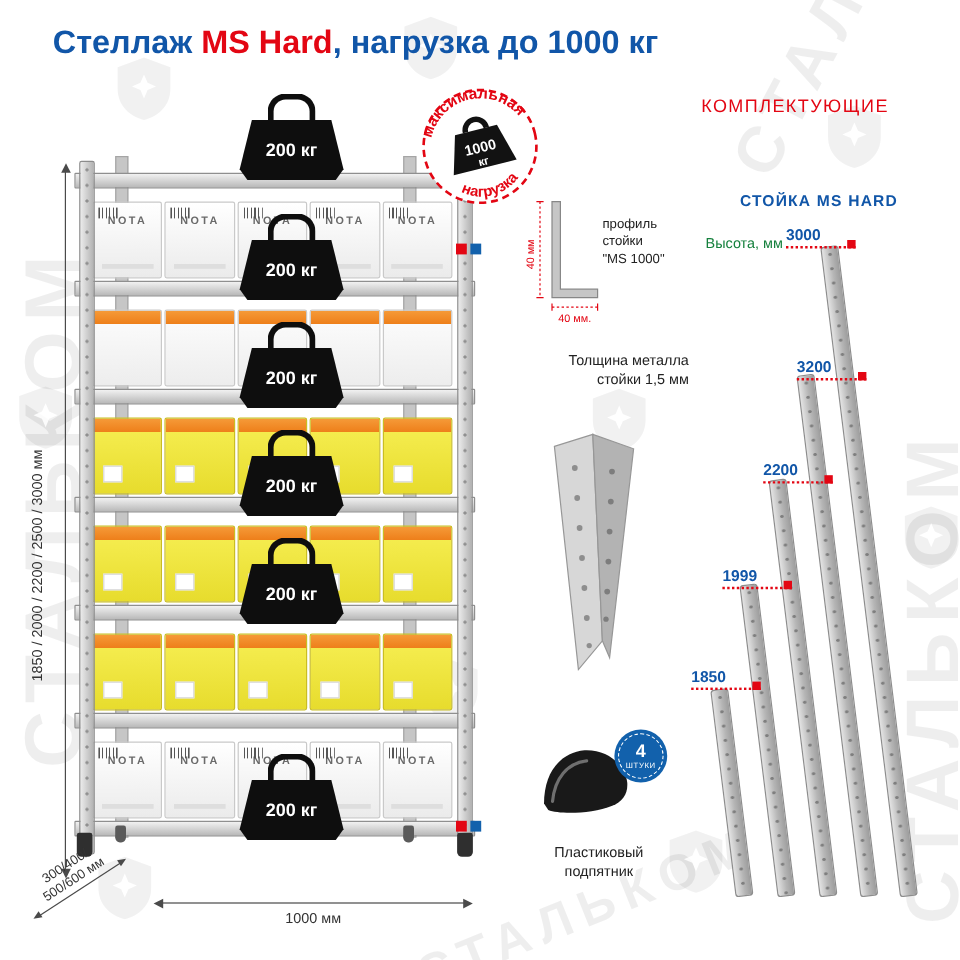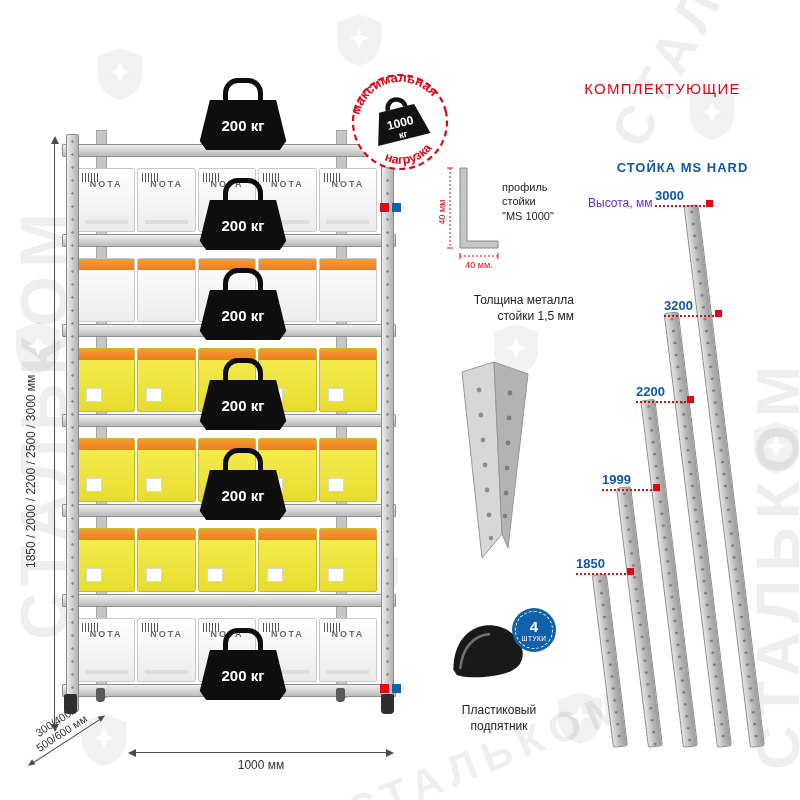--- a/index.html
+++ b/index.html
@@ -86,21 +86,21 @@
   .badge-count::before{content:"";position:absolute;inset:3px;border:1.5px dashed #fff;border-radius:50%;}
   .badge-count .n{font-size:15px;font-weight:bold;line-height:1;}
   .badge-count .u{font-size:6.5px;text-transform:uppercase;letter-spacing:.5px;margin-top:1px;}
   .footpad-label{position:absolute;left:424px;top:702px;width:150px;text-align:center;font-size:12px;line-height:1.35;z-index:5;}
 
   
   .comp-header{position:absolute;left:540px;top:78px;width:245px;text-align:center;color:#e30613;
       font-size:15px;font-weight:normal;letter-spacing:1.2px;line-height:1.5;z-index:5;}
   .comp-sub{position:absolute;left:585px;top:160px;width:195px;text-align:center;color:#1156a8;
       font-size:13px;font-weight:bold;letter-spacing:1px;z-index:5;}
-  .height-label{position:absolute;left:588px;top:196px;font-size:12px;color:#6d28d9;z-index:5;}
+  .height-label{position:absolute;left:588px;top:196px;font-size:12px;color:#15803d;z-index:5;}
   .post-bar{position:absolute;width:13px;border:1px solid #8d8d8d;border-radius:3px;z-index:4;
       transform:rotate(-7deg);transform-origin:50% 100%;
       background-image:radial-gradient(circle,#7f7f7f 1.2px,transparent 1.6px),
                        linear-gradient(90deg,#e4e4e4,#b6b6b6 55%,#9c9c9c);
       background-size:13px 12px,100% 100%;background-repeat:repeat-y,no-repeat;}
   .post-label{position:absolute;display:flex;align-items:flex-end;justify-content:space-between;width:58px;
       border-bottom:2px dotted #e30613;padding-bottom:2px;z-index:6;
       color:#1156a8;font-weight:bold;font-size:13px;}
   .post-label .sq{width:7px;height:7px;background:#e30613;margin-bottom:-4px;}
 </style>
@@ -144,20 +144,23 @@
     </svg>
   <svg class="wm-shield" style="left:80px;top:712px" viewBox="0 0 24 28">
       <path d="M12 1 L23 5 V14 C23 21 18 25.5 12 27 C6 25.5 1 21 1 14 V5 Z" fill="rgba(0,0,0,0.07)"></path>
       <path d="M12 8 l1.5 3.5 L17 13 l-3.5 1.5 L12 18 l-1.5 -3.5 L7 13 l3.5 -1.5 Z" fill="#fff"></path>
     </svg>
   <svg class="wm-shield" style="left:556px;top:690px" viewBox="0 0 24 28">
       <path d="M12 1 L23 5 V14 C23 21 18 25.5 12 27 C6 25.5 1 21 1 14 V5 Z" fill="rgba(0,0,0,0.07)"></path>
       <path d="M12 8 l1.5 3.5 L17 13 l-3.5 1.5 L12 18 l-1.5 -3.5 L7 13 l3.5 -1.5 Z" fill="#fff"></path>
     </svg>
 
+  <div class="title">
+    <span>Стеллаж </span><span class="model">MS Hard</span><span>, нагрузка до 1000 кг</span>
+  </div>
 
   <div class="rack">
     <div class="back-post" style="left:28px"></div>
     <div class="back-post" style="left:268px"></div>
 
     <div class="row" style="top:40px">
       <div class="box nota">
           <span class="barcode"></span>
           <span class="nota-name">NOTA</span>
           <span class="tape"></span>

